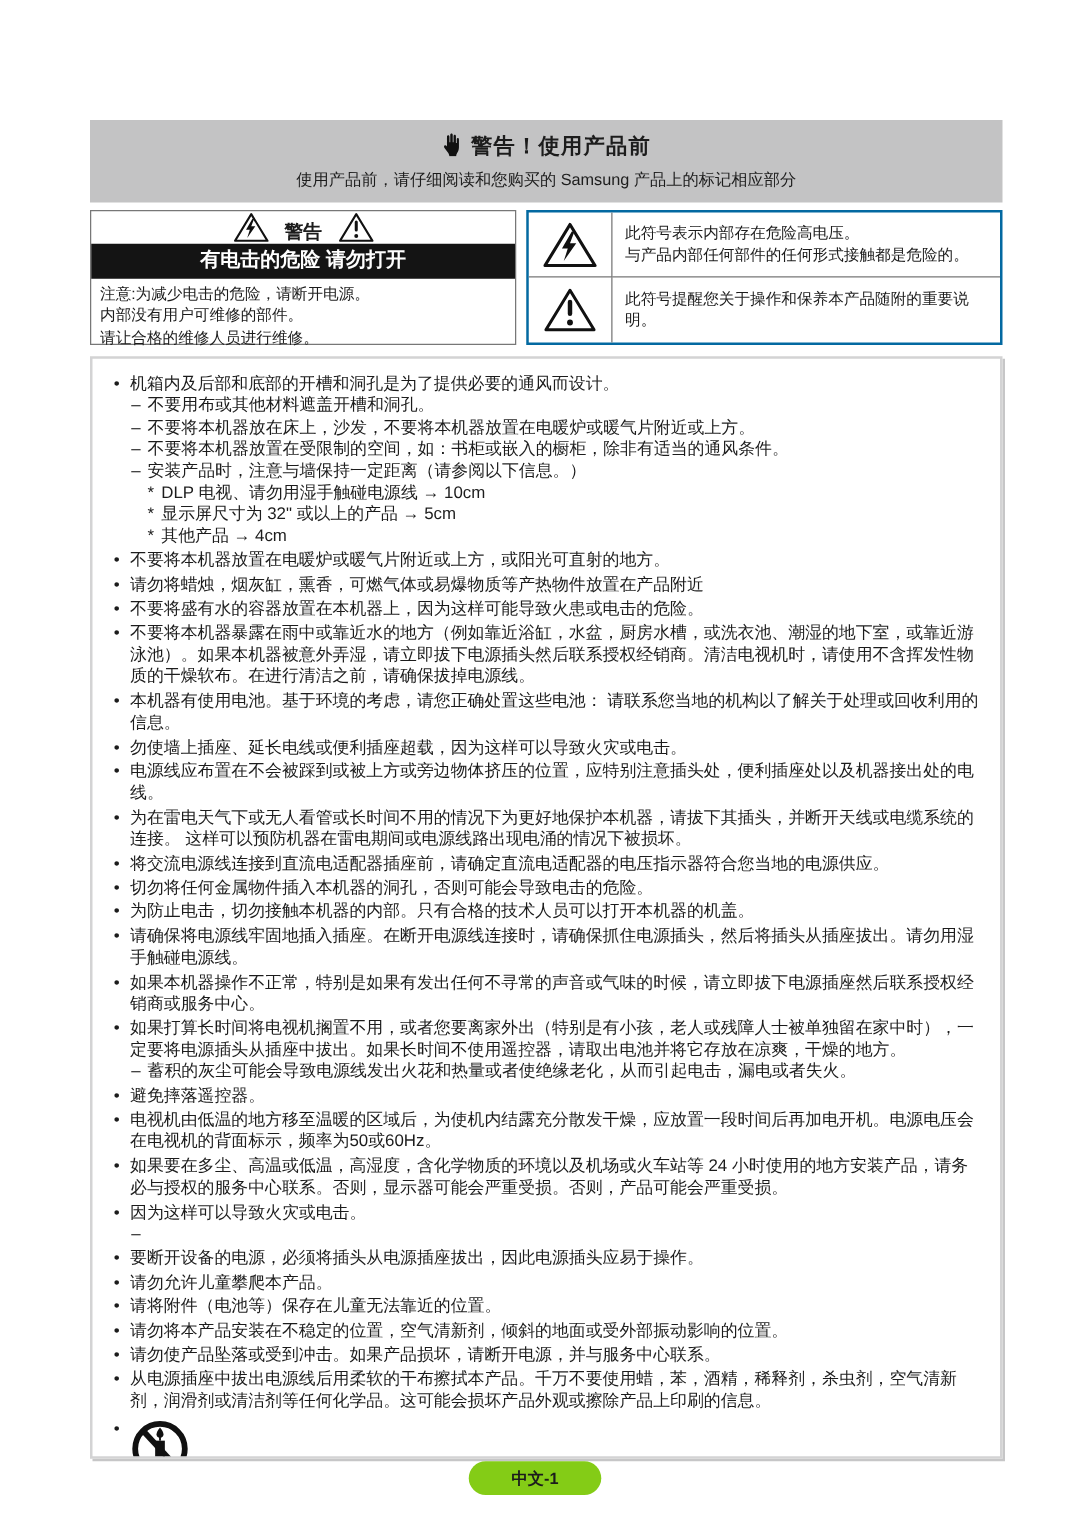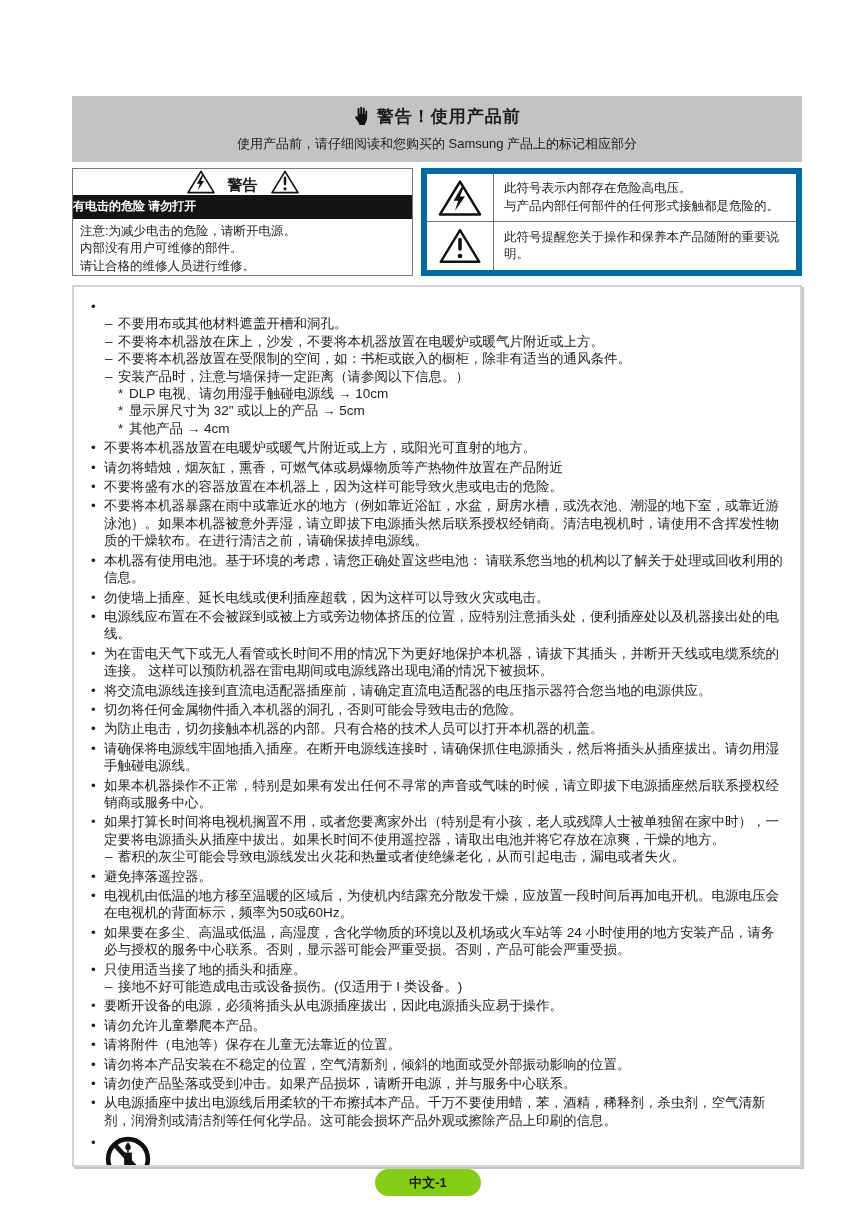--- a/index.html
+++ b/index.html
@@ -23,29 +23,29 @@
   .caution-box {
     position:absolute; left:72px; top:168px; width:341px; height:108px;
     border:1px solid #777; background:#fff; box-sizing:border-box;
     display:flex; flex-direction:column;
   }
   .cb-top {
     height:37px; display:flex; align-items:flex-end; justify-content:center;
     gap:12px; font-weight:bold; font-size:15px;
   }
   .cb-bar {
-    background:#141414; color:#fff; 
-    font-size:12px; font-weight:bold; padding:3px 0 4px;
+    background:#141414; color:#fff; text-align:center;
+    font-size:16px; font-weight:bold; padding:3px 12px 4px;
   }
   .cb-text { padding:4px 7px; font-size:12.5px; line-height:1.38; }
 
   
   .symbol-box {
     position:absolute; left:421px; top:168px; width:381px; height:108px;
-    border:6px solid #0369a1; background:#fff; box-sizing:border-box;
+    border:2px solid #0369a1; background:#fff; box-sizing:border-box;
     display:grid; grid-template-columns:67px 1fr; grid-template-rows:1fr 1fr;
   }
   .sb-icon {
     display:flex; align-items:center; justify-content:center;
     border-right:1px solid #777;
   }
   .sb-text {
     display:flex; align-items:center; padding:4px 10px;
     font-size:12.5px; line-height:1.4;
   }
@@ -125,20 +125,21 @@
       <circle cx="32" cy="42.5" r="3.4" fill="#111"></circle>
     </svg>
   </div>
   <div class="sb-text preline">此符号提醒您关于操作和保养本产品随附的重要说明。</div>
 </div>
 
 <div class="content-box">
   <div>
       <div class="li lv1">
         <span class="mk">•</span>
+        <span class="tx">机箱内及后部和底部的开槽和洞孔是为了提供必要的通风而设计。</span>
       </div>
       <div class="li lv2">
         <span class="mk">–</span>
         <span class="tx">不要用布或其他材料遮盖开槽和洞孔。</span>
       </div>
       <div class="li lv2">
         <span class="mk">–</span>
         <span class="tx">不要将本机器放在床上，沙发，不要将本机器放置在电暖炉或暖气片附近或上方。</span>
       </div>
       <div class="li lv2">
@@ -228,25 +229,24 @@
       <div class="li lv1">
         <span class="mk">•</span>
         <span class="tx">电视机由低温的地方移至温暖的区域后，为使机内结露充分散发干燥，应放置一段时间后再加电开机。电源电压会在电视机的背面标示，频率为50或60Hz。</span>
       </div>
       <div class="li lv1">
         <span class="mk">•</span>
         <span class="tx">如果要在多尘、高温或低温，高湿度，含化学物质的环境以及机场或火车站等 24 小时使用的地方安装产品，请务必与授权的服务中心联系。否则，显示器可能会严重受损。否则，产品可能会严重受损。</span>
       </div>
       <div class="li lv1">
         <span class="mk">•</span>
-        <span class="tx">只使用适当接了地的插头和插座。</span>
-      </div>
-      <div class="li lv2">
-        <span class="mk">–</span>
-        <span class="tx">接地不好可能造成电击或设备损伤。(仅适用于 I 类设备。)</span>
+        <span class="tx">因为这样可以导致火灾或电击。</span>
+      </div>
+      <div class="li lv2">
+        <span class="mk">–</span>
       </div>
       <div class="li lv1">
         <span class="mk">•</span>
         <span class="tx">要断开设备的电源，必须将插头从电源插座拔出，因此电源插头应易于操作。</span>
       </div>
       <div class="li lv1">
         <span class="mk">•</span>
         <span class="tx">请勿允许儿童攀爬本产品。</span>
       </div>
       <div class="li lv1">

